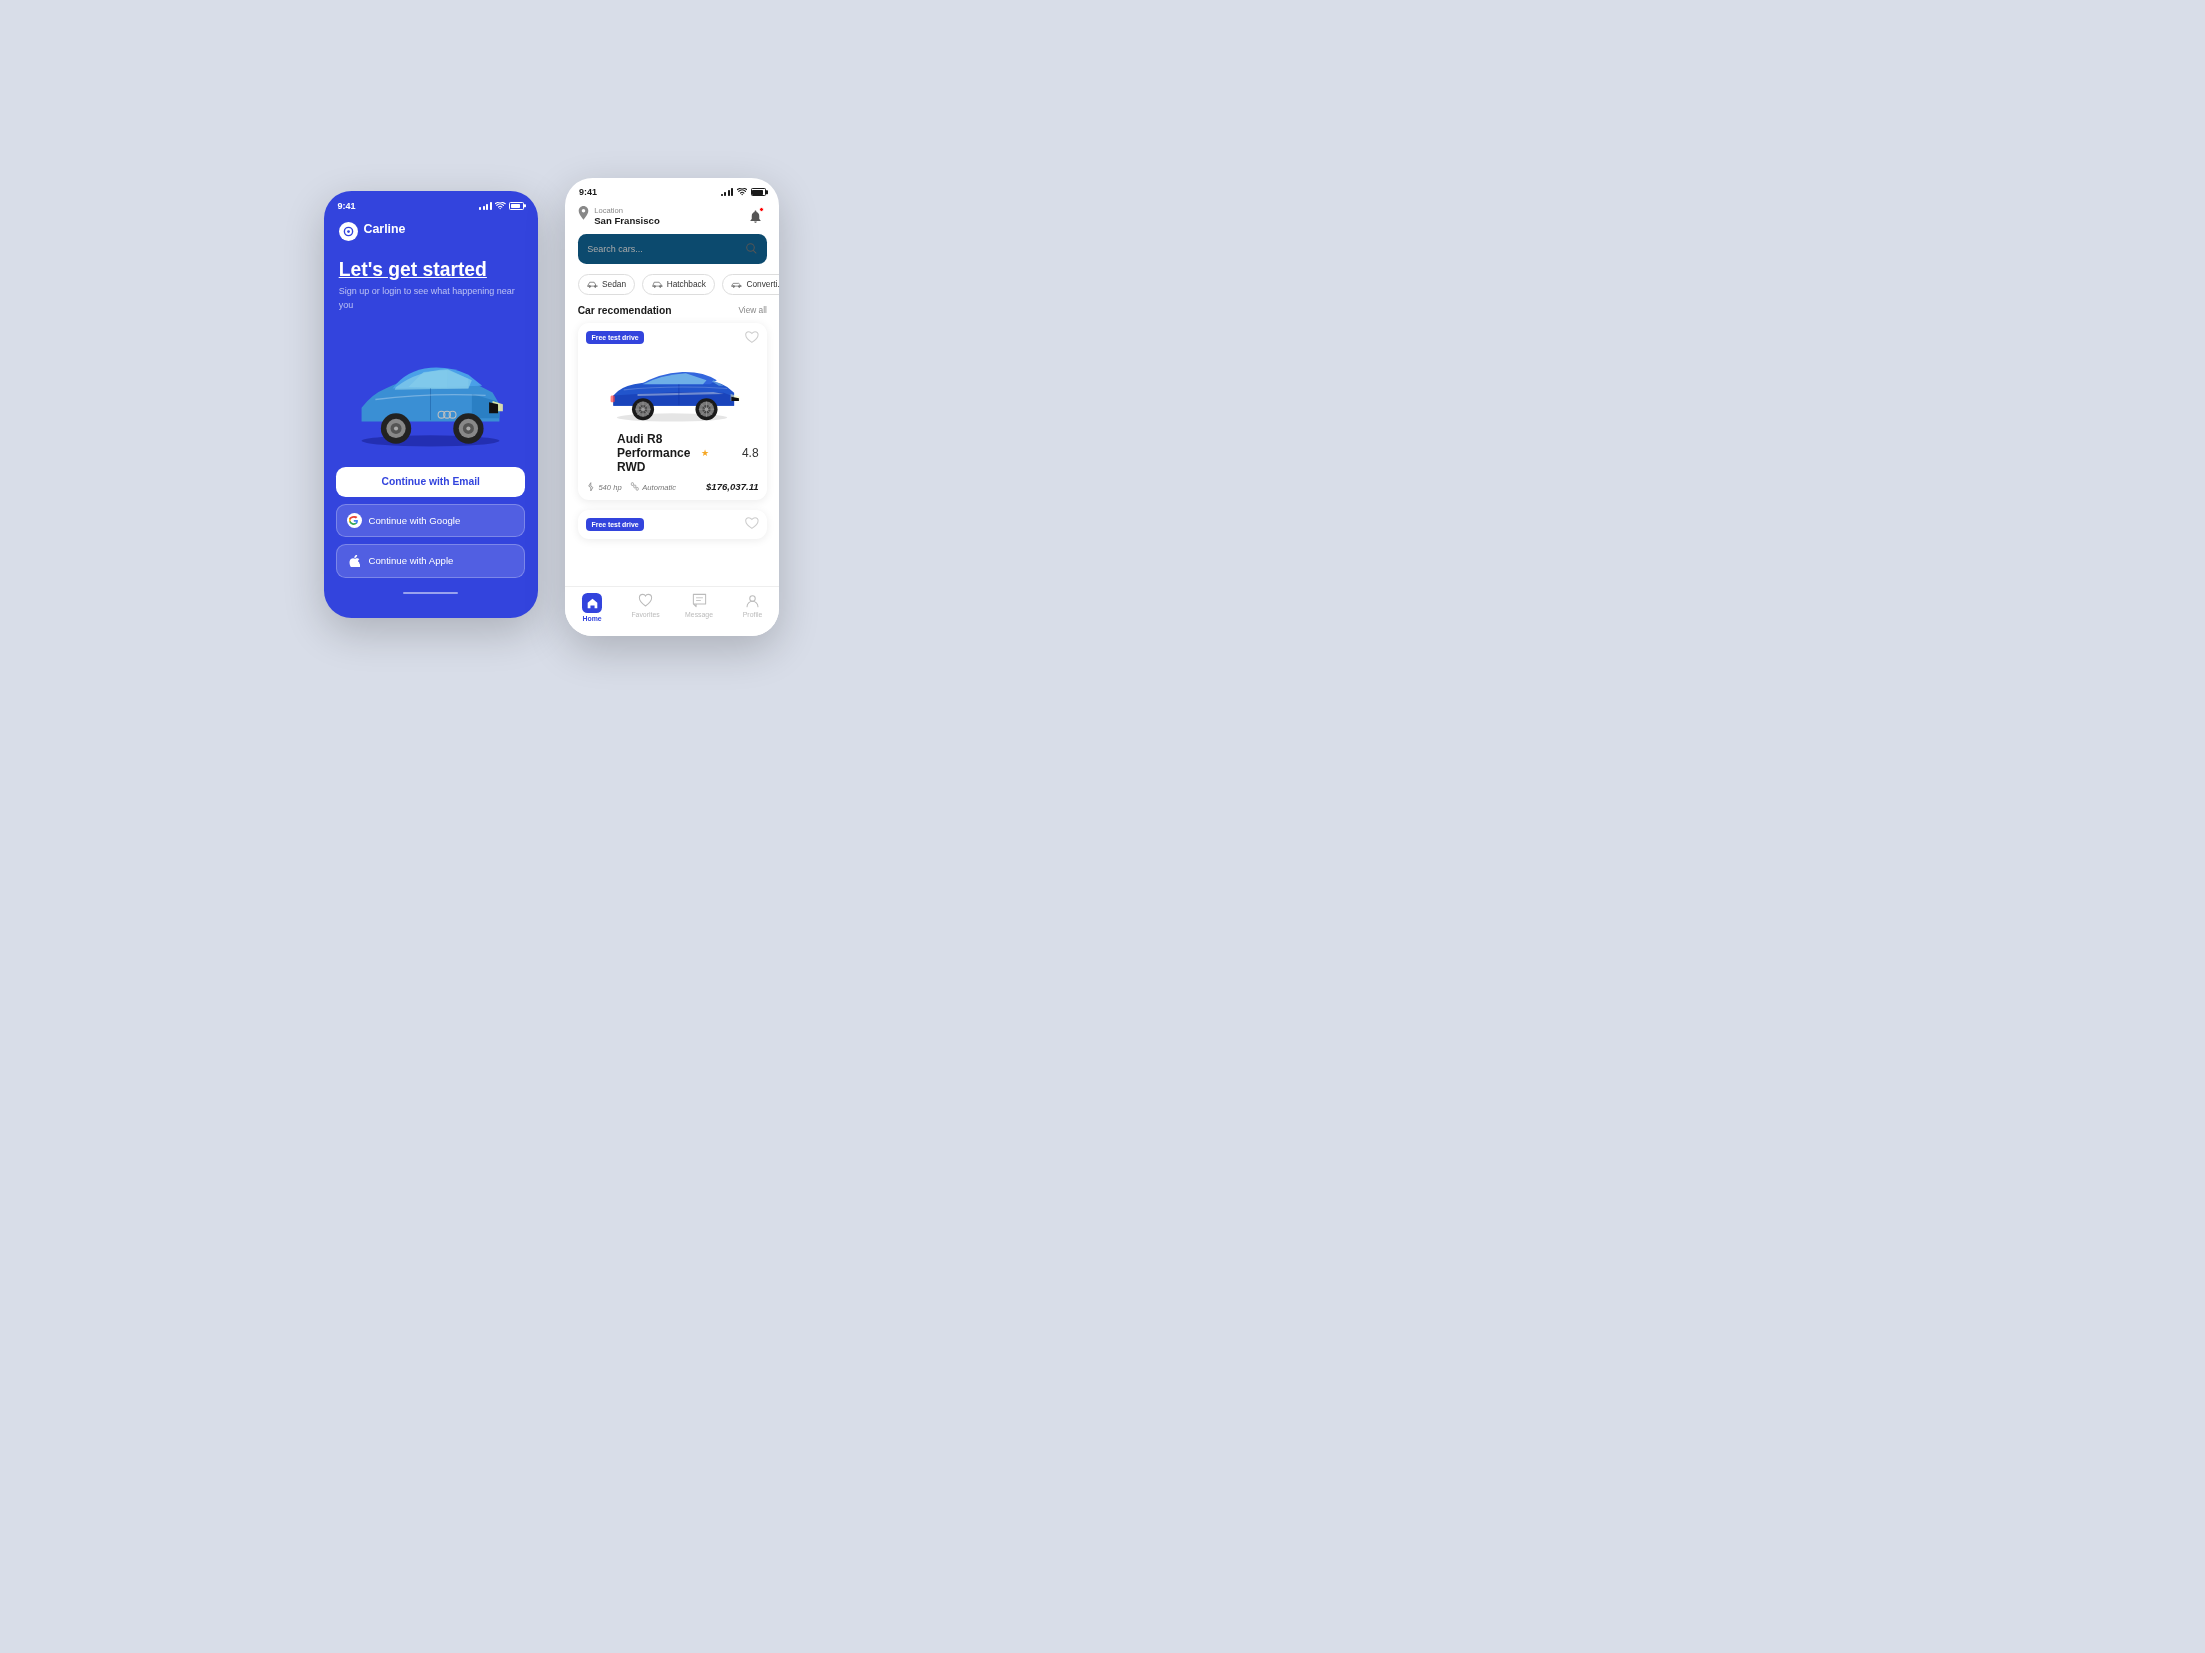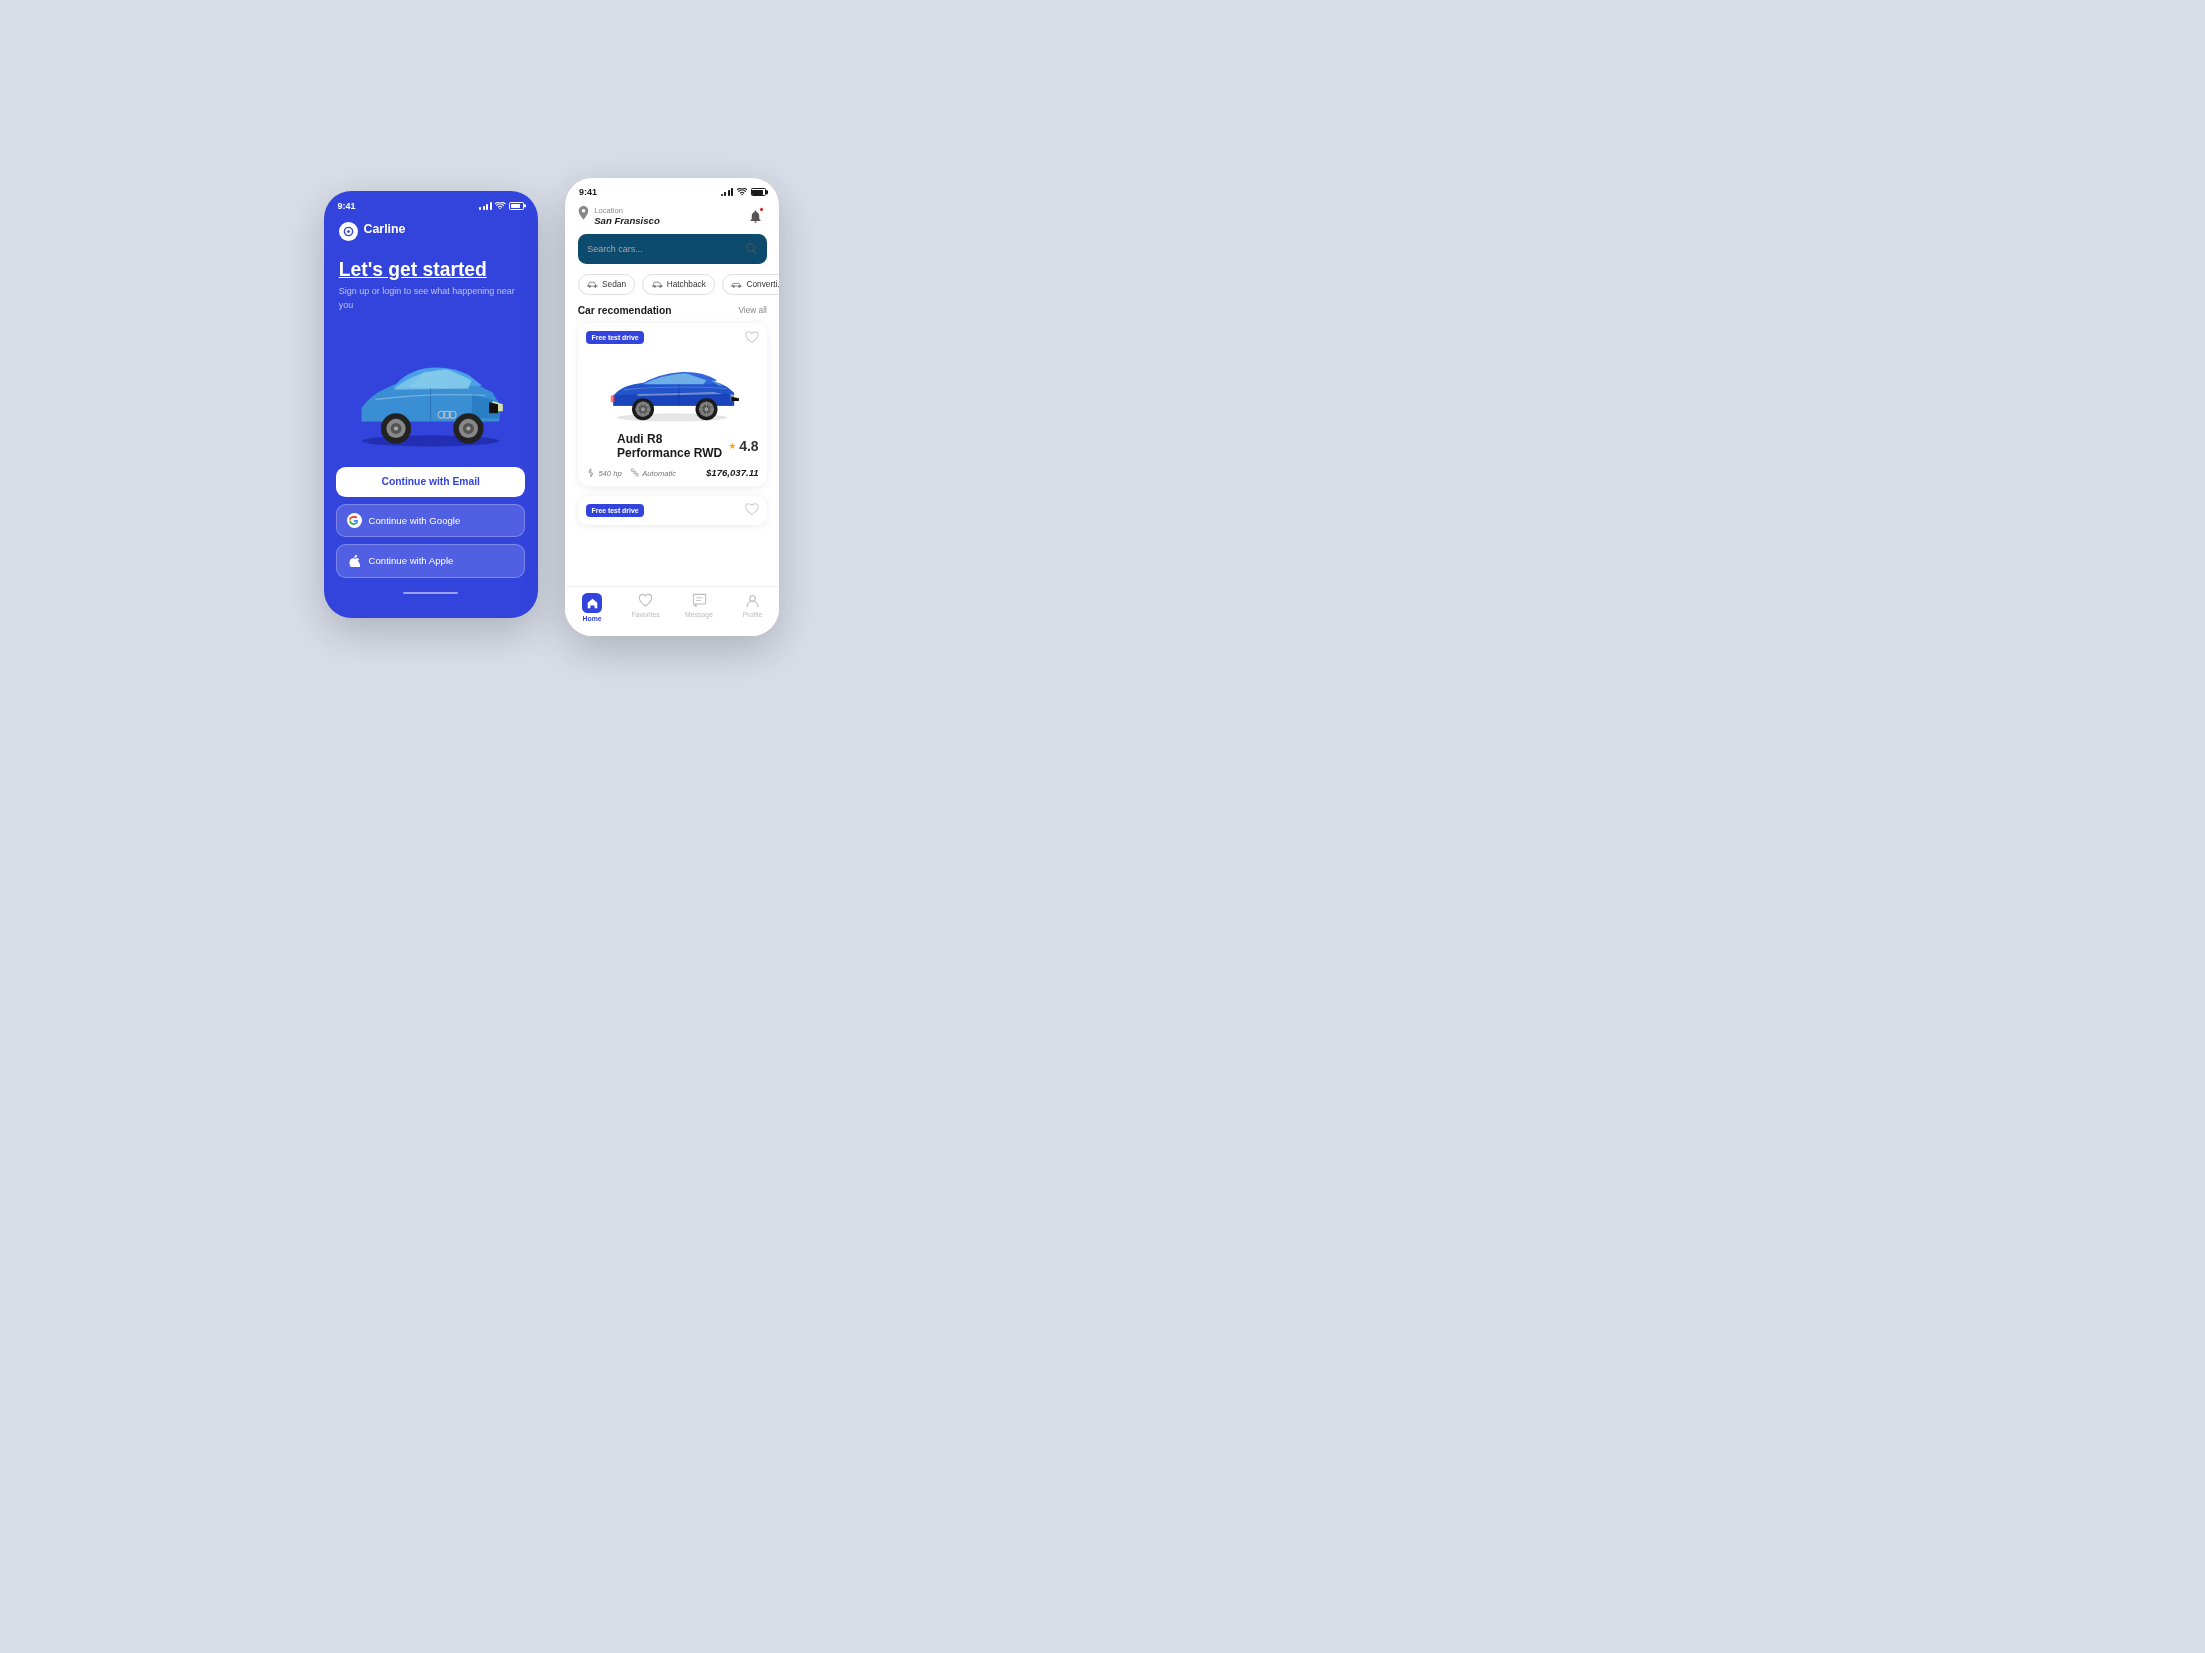--- a/index.html
+++ b/index.html
@@ -292,21 +292,20 @@
 
     .location-text-wrap {}
     .location-label {
       font-size: 7.6px;
       color: #888;
     }
     .location-city {
       font-size: 9.6px;
       font-weight: 700;
       color: #1a1a1a;
-      font-style: italic;
     }
 
     .bell-icon {
       width: 22px;
       height: 22px;
       position: relative;
       display: flex;
       align-items: center;
       justify-content: center;
     }
@@ -442,21 +441,21 @@
       margin-left: 31px;
     }
 
     .rating-row {
       display: flex;
       align-items: center;
       gap: 2.8px;
     }
 
     .star-icon { color: #f5a623; font-size: 9px; }
-    .rating-num { font-size: 14px; font-weight: 700; color: #333; }
+    .rating-num { font-size: 12px; font-weight: 400; color: #333; margin-left: 30px; }
 
     .car-details-row {
       display: flex;
       justify-content: space-between;
       align-items: flex-end;
       margin-top: 7px;
       font-style: italic;
     }
 
     .car-specs {

